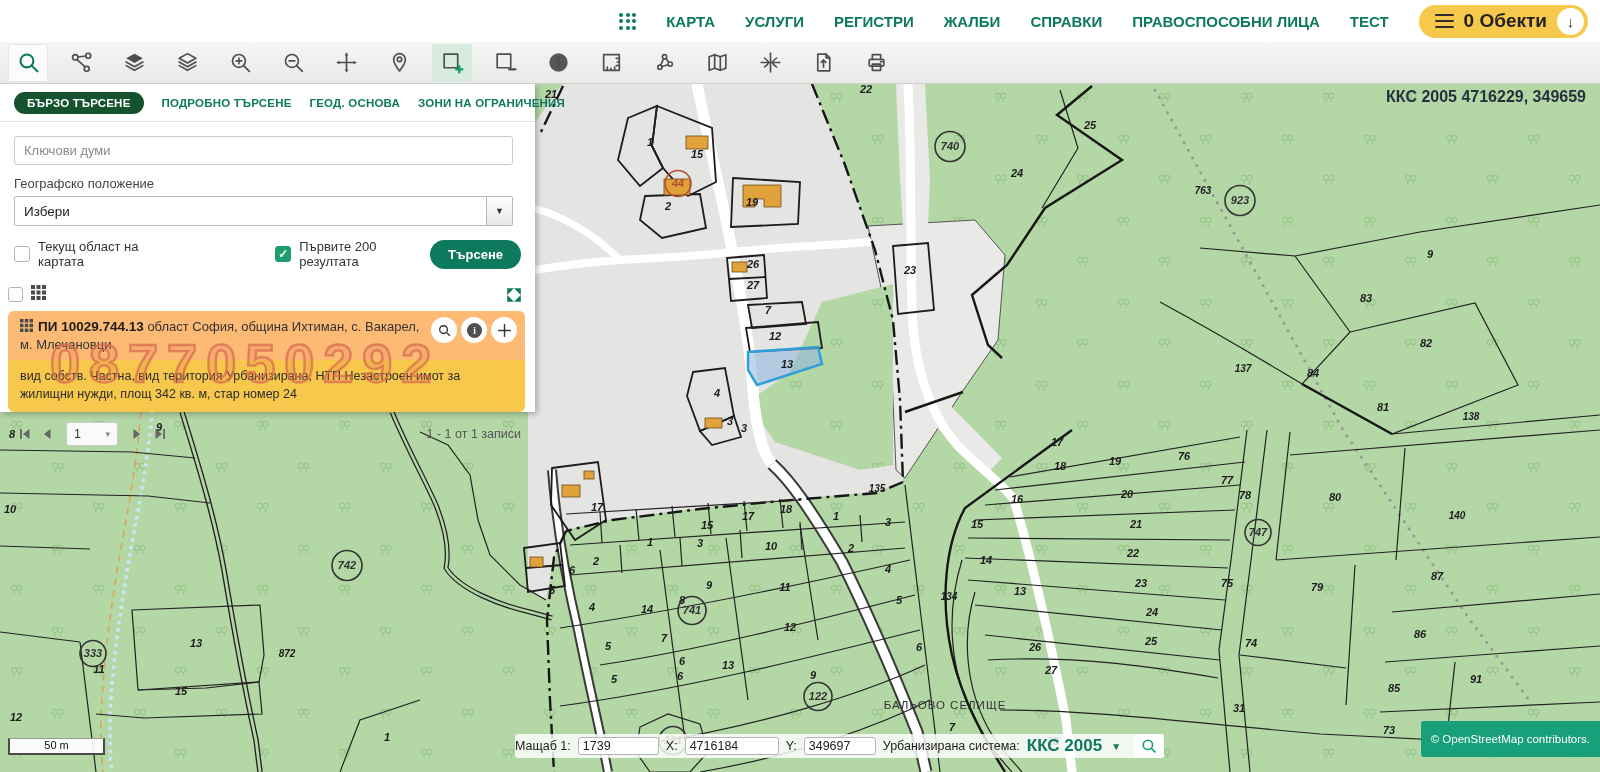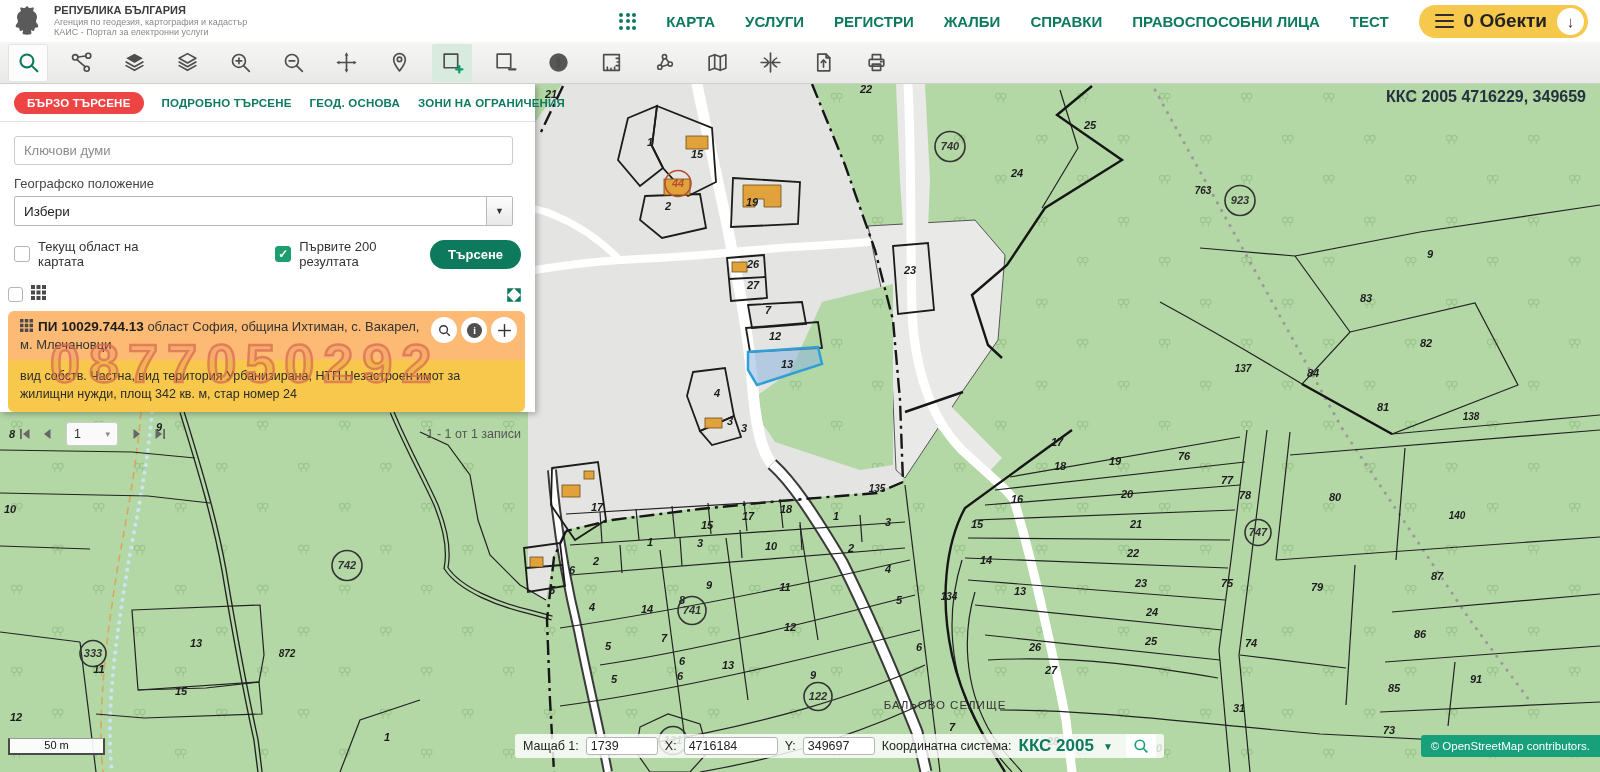--- a/index.html
+++ b/index.html
@@ -24,35 +24,35 @@
   
   .toolbar { position:absolute; top:42px; left:0; width:1600px; height:42px; background:linear-gradient(#f6f6f4,#e9e9e7); border-bottom:1px solid #cfcfcd; z-index:30; display:flex; align-items:center; gap:13px; padding-left:8px; }
   .tool-btn { width:40px; height:38px; display:flex; align-items:center; justify-content:center; cursor:pointer; border-radius:2px; }
   .tool-btn.active-search { background:#fbfcfb; box-shadow:0 0 0 1px #e2e6e2 inset; }
   .tool-btn.active-green  { background:#d9eadf; }
 
   
   .map-wrap { position:absolute; top:84px; left:0; width:1600px; height:688px; background:#b4d7a6; }
   .corner-coords { position:absolute; top:4px; right:14px; font-size:16px; font-weight:bold; color:#25313f; z-index:5; }
   .scalebar { position:absolute; left:8px; bottom:17px; width:97px; height:17px; background:rgba(255,255,255,.92); border:2px solid #4a4a4a; border-top:1px solid #9a9a9a; font-size:11px; color:#111; text-align:center; line-height:13px; z-index:5; }
-  .osm { position:absolute; right:0; bottom:15px; height:22px; background:#18a07b; color:#fff; font-size:11.5px; display:flex; align-items:center; padding:0 10px; border-radius:3px 0 0 3px; z-index:5; }
+  .osm { position:absolute; right:0; bottom:15px; height:36px; background:#18a07b; color:#fff; font-size:11.5px; display:flex; align-items:center; padding:0 10px; border-radius:3px 0 0 3px; z-index:5; }
 
   
-  .statusbar { position:absolute; left:515px; bottom:14px; height:24px; display:flex; align-items:center; gap:7px; background:rgba(255,255,255,.82); border-radius:3px; padding:0 8px; z-index:25; font-size:12.5px; color:#222; }
+  .statusbar { position:absolute; left:515px; bottom:14px; height:24px; display:flex; align-items:center; gap:7px; background:rgba(255,255,255,.82); border-radius:3px; padding:0 0; z-index:25; font-size:12.5px; color:#222; }
   .statusbar input { height:18px; border:1px solid #b5b5b5; border-radius:3px; font-size:12.5px; padding:0 4px; font-family:"Liberation Sans",sans-serif; color:#222; background:#fff; }
-  .in-scale { width:72px; } .in-x { width:94px; } .in-y { width:72px; }
+  .in-scale { width:81px; } .in-x { width:94px; } .in-y { width:72px; }
   .crs-value { color:#0d7a5e; font-weight:bold; font-size:17px; }
   .crs-caret { color:#0d7a5e; font-size:10px; margin-left:2px; }
   .status-search { width:30px; height:24px; background:#fff; border-radius:3px; display:flex; align-items:center; justify-content:center; margin-left:6px; cursor:pointer; }
 
   
   .panel { position:absolute; top:84px; left:0; width:535px; height:328px; background:#fff; z-index:20; box-shadow:2px 2px 6px rgba(0,0,0,.28); }
   .tabs { display:flex; align-items:center; gap:18px; padding:8px 0 7px 14px; }
   .tab { font-size:11.5px; font-weight:bold; color:#0d7a5e; cursor:pointer; letter-spacing:.2px; white-space:nowrap; }
-  .tab.active { background:#ef4444; color:#fff; border-radius:12px; padding:5px 13px; }
+  .tab.active { background:#14532d; color:#fff; border-radius:12px; padding:5px 13px; }
   .tabs-rule { border-bottom:1px solid #e2e2e2; }
   .kw-input { display:block; margin:14px 14px 0 14px; width:499px; height:29px; border:1px solid #ccc; border-radius:3px; font-size:13px; padding:0 9px; font-family:"Liberation Sans",sans-serif; color:#333; }
   .kw-input::placeholder { color:#8b8b8b; }
   .geo-label { margin:11px 14px 0 14px; font-size:13px; color:#444; }
   .geo-select { margin:5px 14px 0 14px; width:499px; height:30px; border:1px solid #b9b9b9; border-radius:2px; background:#fff; display:flex; align-items:center; cursor:pointer; }
   .geo-value { flex:1; font-size:13.5px; color:#222; padding-left:9px; }
   .geo-arrow-box { width:26px; height:28px; border-left:1px solid #b9b9b9; background:linear-gradient(#fdfdfd,#e8e8e8); display:flex; align-items:center; justify-content:center; font-size:9px; color:#333; }
   .checks-row { display:flex; align-items:center; margin:13px 14px 0 14px; }
   .cb { width:16px; height:16px; border:1px solid #b5b5b5; border-radius:3px; background:#fff; flex:0 0 auto; cursor:pointer; }
   .cb.checked { background:#1d9e6e; border-color:#1d9e6e; color:#fff; font-size:12px; line-height:15px; text-align:center; font-weight:bold; }
@@ -350,34 +350,20 @@
         <text x="945" y="709" text-anchor="middle" font-size="11.5" fill="#333" letter-spacing="1" font-family="Liberation Sans, sans-serif">БАЛЬОВО СЕЛИЩЕ</text>
       </g>
   </svg>
 
   <div class="corner-coords">ККС 2005 4716229, 349659</div>
   <div class="scalebar">50 m</div>
   <div class="osm">©  OpenStreetMap  contributors.</div>
 </div>
 
 <div class="header">
-  <div class="brand">
-    <svg width="36" height="36" viewBox="0 0 36 36">
-      <g fill="#5a5a5a">
-        <path d="M18 3c-2 0-2 2-4 2s-2-1-4 0c1 1 0 2 1 3-2 1-4 3-4 6 0 2 1 3 1 5-1 2-3 3-2 5 1 1 2 0 3 1s0 3 2 3c1 0 1-1 2-1 0 2-1 3 0 4 1 1 3 0 4 1 1-1 3 0 4-1 1-1 0-2 0-4 1 0 1 1 2 1 2 0 1-2 2-3s2 0 3-1c1-2-1-3-2-5 0-2 1-3 1-5 0-3-2-5-4-6 1-1 0-2 1-3-2-1-2 0-4 0s-2-2-4-2z"></path>
-        <circle cx="14" cy="10" r="1.6"></circle>
-          <circle cx="22" cy="10" r="1.6"></circle>
-      </g>
-    </svg>
-    <div class="brand-text">
-      <div class="brand-title">РЕПУБЛИКА БЪЛГАРИЯ</div>
-      <div class="brand-sub">Агенция по геодезия, картография и кадастър</div>
-      <div class="brand-sub">КАИС - Портал за електронни услуги</div>
-    </div>
-  </div>
   <div class="nav">
     <div class="nav-grid">
       <i></i>
         <i></i>
         <i></i>
         <i></i>
         <i></i>
         <i></i>
         <i></i>
         <i></i>
@@ -658,21 +644,21 @@
 
 <div class="watermark">0877050292</div>
 
 <div class="statusbar">
   <span>Мащаб 1:</span>
   <input class="in-scale" value="1739" style="">
   <span>X:</span>
   <input class="in-x" value="4716184" style="">
   <span>Y:</span>
   <input class="in-y" value="349697" style="">
-  <span>Координатна система:</span>
+  <span>Урбанизирана система:</span>
   <span class="crs-value">ККС 2005</span>
   <span class="crs-caret">▼</span>
   <span class="status-search">
     <svg width="18" height="18" viewBox="0 0 24 24" fill="none" stroke="#18a07b" stroke-width="2.2">
         <circle cx="10.5" cy="10.5" r="6.2"></circle>
         <line x1="15" y1="15" x2="20.5" y2="20.5"></line>
       </svg>
   </span>
 </div>
 

